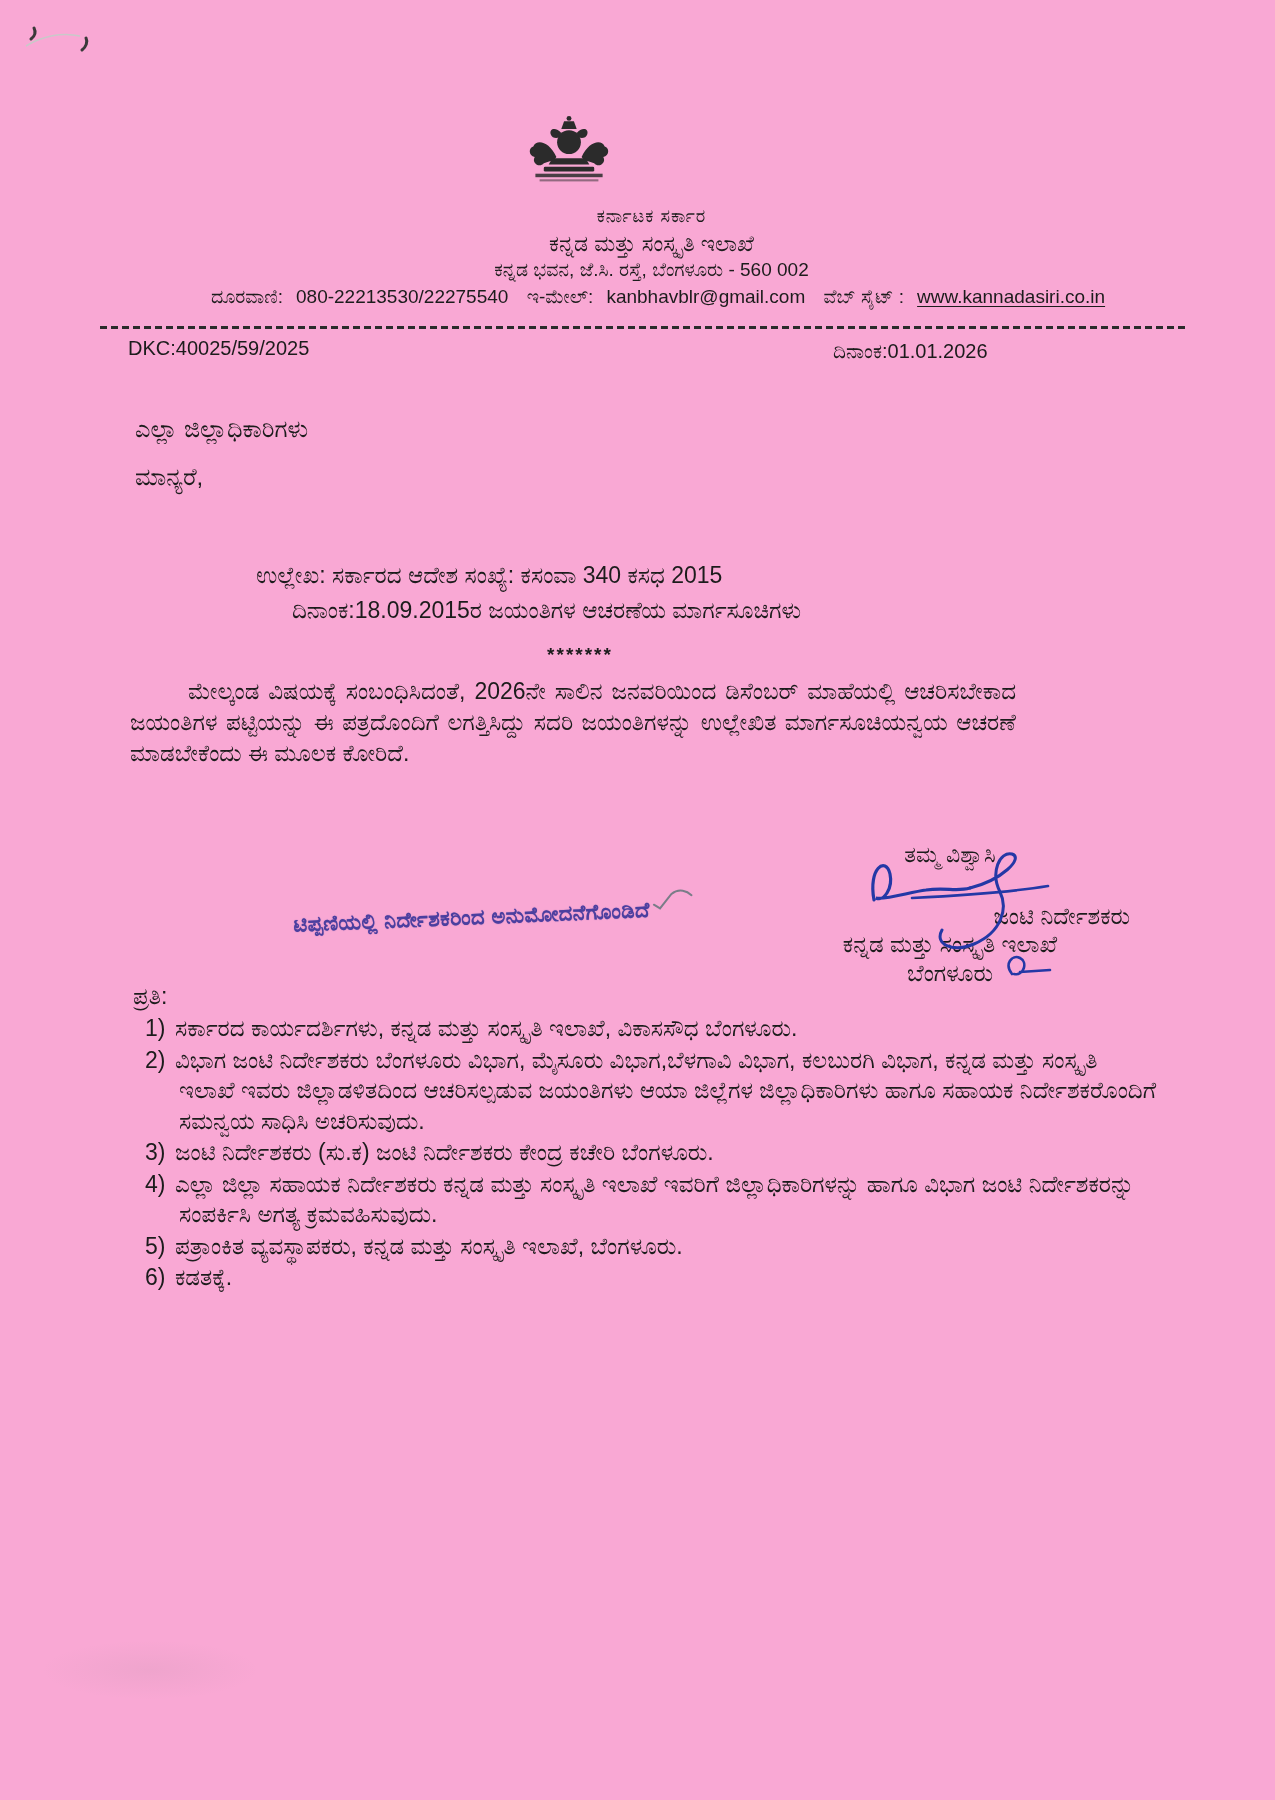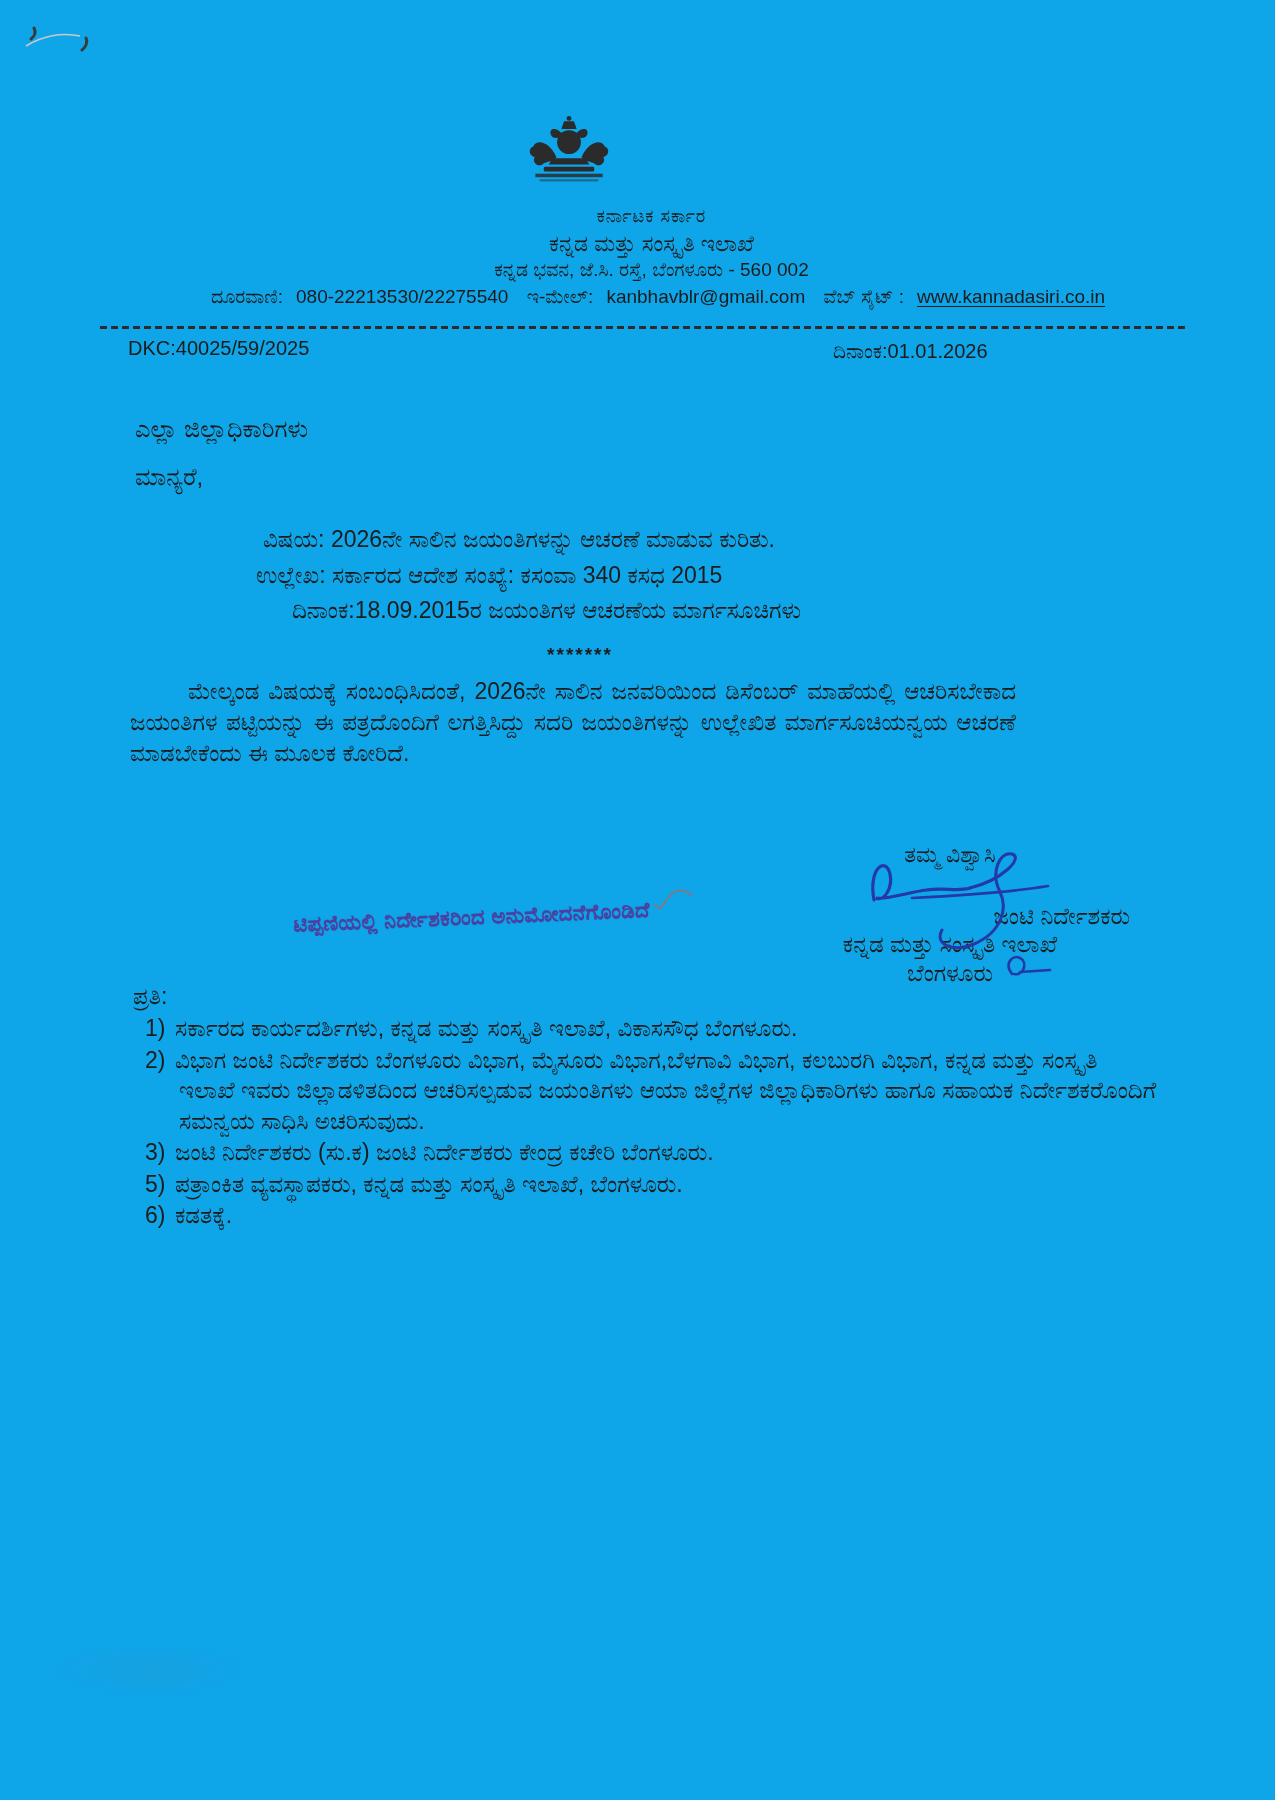--- a/index.html
+++ b/index.html
@@ -1,18 +1,18 @@
 <!DOCTYPE html>
 <html><head>
 <meta charset="utf-8">
 <style>
   html,body{margin:0;padding:0;background:#e8e8e8;}
   .page{
     position:relative; width:1275px; height:1800px; margin:0 auto;
-    background:#0ea5e9; overflow:hidden;
+    background:#f9a8d4; overflow:hidden;
     font-family:"Liberation Sans", sans-serif; color:#1c1c1c;
   }
   .abs{position:absolute;}
   .center-line{left:0; right:0; text-align:center; transform:translateX(14px);}
   .hdr-gov{top:206px; font-size:18px; letter-spacing:1px;}
   .hdr-dept{top:231px; font-size:22px;}
   .hdr-addr{top:259px; font-size:19px;}
   .hdr-contact{top:286px; font-size:19px;}
   .hdr-contact .seg{margin:0 13px;}
   .weblink{text-decoration:underline; text-underline-offset:3px;}
@@ -93,21 +93,20 @@
   </div>
 
   <div class="abs dashed-rule"></div>
 
   <div class="abs ref-no">DKC:40025/59/2025</div>
   <div class="abs ref-date">ದಿನಾಂಕ:01.01.2026</div>
 
   <div class="abs addressee">ಎಲ್ಲಾ ಜಿಲ್ಲಾಧಿಕಾರಿಗಳು</div>
   <div class="abs greeting">ಮಾನ್ಯರೆ,</div>
 
-  <div class="abs subj1">ವಿಷಯ: 2026ನೇ ಸಾಲಿನ ಜಯಂತಿಗಳನ್ನು ಆಚರಣೆ ಮಾಡುವ ಕುರಿತು.</div>
   <div class="abs subj2">ಉಲ್ಲೇಖ: ಸರ್ಕಾರದ ಆದೇಶ ಸಂಖ್ಯೆ: ಕಸಂವಾ 340 ಕಸಧ 2015</div>
   <div class="abs subj3">ದಿನಾಂಕ:18.09.2015ರ ಜಯಂತಿಗಳ ಆಚರಣೆಯ ಮಾರ್ಗಸೂಚಿಗಳು</div>
 
   <div class="abs stars">*******</div>
 
   <div class="abs body-par">ಮೇಲ್ಕಂಡ ವಿಷಯಕ್ಕೆ ಸಂಬಂಧಿಸಿದಂತೆ, 2026ನೇ ಸಾಲಿನ ಜನವರಿಯಿಂದ ಡಿಸೆಂಬರ್ ಮಾಹೆಯಲ್ಲಿ ಆಚರಿಸಬೇಕಾದ ಜಯಂತಿಗಳ ಪಟ್ಟಿಯನ್ನು ಈ ಪತ್ರದೊಂದಿಗೆ ಲಗತ್ತಿಸಿದ್ದು ಸದರಿ ಜಯಂತಿಗಳನ್ನು ಉಲ್ಲೇಖಿತ ಮಾರ್ಗಸೂಚಿಯನ್ವಯ ಆಚರಣೆ ಮಾಡಬೇಕೆಂದು ಈ ಮೂಲಕ ಕೋರಿದೆ.</div>
 
   <div class="abs closing">ತಮ್ಮ ವಿಶ್ವಾಸಿ</div>
 
   <svg class="abs sig-svg" viewBox="0 0 216 118">
@@ -137,20 +136,23 @@
     <div class="copy-item">
       <span class="num">1)</span><span>ಸರ್ಕಾರದ ಕಾರ್ಯದರ್ಶಿಗಳು, ಕನ್ನಡ ಮತ್ತು ಸಂಸ್ಕೃತಿ ಇಲಾಖೆ, ವಿಕಾಸಸೌಧ ಬೆಂಗಳೂರು.</span>
     </div>
     <div class="copy-item">
       <span class="num">2)</span><span>ವಿಭಾಗ ಜಂಟಿ ನಿರ್ದೇಶಕರು ಬೆಂಗಳೂರು ವಿಭಾಗ, ಮೈಸೂರು ವಿಭಾಗ,ಬೆಳಗಾವಿ ವಿಭಾಗ, ಕಲಬುರಗಿ ವಿಭಾಗ, ಕನ್ನಡ ಮತ್ತು ಸಂಸ್ಕೃತಿ ಇಲಾಖೆ ಇವರು ಜಿಲ್ಲಾಡಳಿತದಿಂದ ಆಚರಿಸಲ್ಪಡುವ ಜಯಂತಿಗಳು ಆಯಾ ಜಿಲ್ಲೆಗಳ ಜಿಲ್ಲಾಧಿಕಾರಿಗಳು ಹಾಗೂ ಸಹಾಯಕ ನಿರ್ದೇಶಕರೊಂದಿಗೆ ಸಮನ್ವಯ ಸಾಧಿಸಿ ಅಚರಿಸುವುದು.</span>
     </div>
     <div class="copy-item">
       <span class="num">3)</span><span>ಜಂಟಿ ನಿರ್ದೇಶಕರು (ಸು.ಕ)  ಜಂಟಿ ನಿರ್ದೇಶಕರು ಕೇಂದ್ರ ಕಚೇರಿ ಬೆಂಗಳೂರು.</span>
     </div>
     <div class="copy-item">
+      <span class="num">4)</span><span>ಎಲ್ಲಾ ಜಿಲ್ಲಾ ಸಹಾಯಕ ನಿರ್ದೇಶಕರು ಕನ್ನಡ ಮತ್ತು ಸಂಸ್ಕೃತಿ ಇಲಾಖೆ ಇವರಿಗೆ ಜಿಲ್ಲಾಧಿಕಾರಿಗಳನ್ನು ಹಾಗೂ ವಿಭಾಗ ಜಂಟಿ ನಿರ್ದೇಶಕರನ್ನು ಸಂಪರ್ಕಿಸಿ ಅಗತ್ಯ ಕ್ರಮವಹಿಸುವುದು.</span>
+    </div>
+    <div class="copy-item">
       <span class="num">5)</span><span>ಪತ್ರಾಂಕಿತ ವ್ಯವಸ್ಥಾಪಕರು, ಕನ್ನಡ ಮತ್ತು ಸಂಸ್ಕೃತಿ ಇಲಾಖೆ, ಬೆಂಗಳೂರು.</span>
     </div>
     <div class="copy-item">
       <span class="num">6)</span><span>ಕಡತಕ್ಕೆ.</span>
     </div>
   </div>
 
   <div class="abs smudge"></div>
 </div>
 

